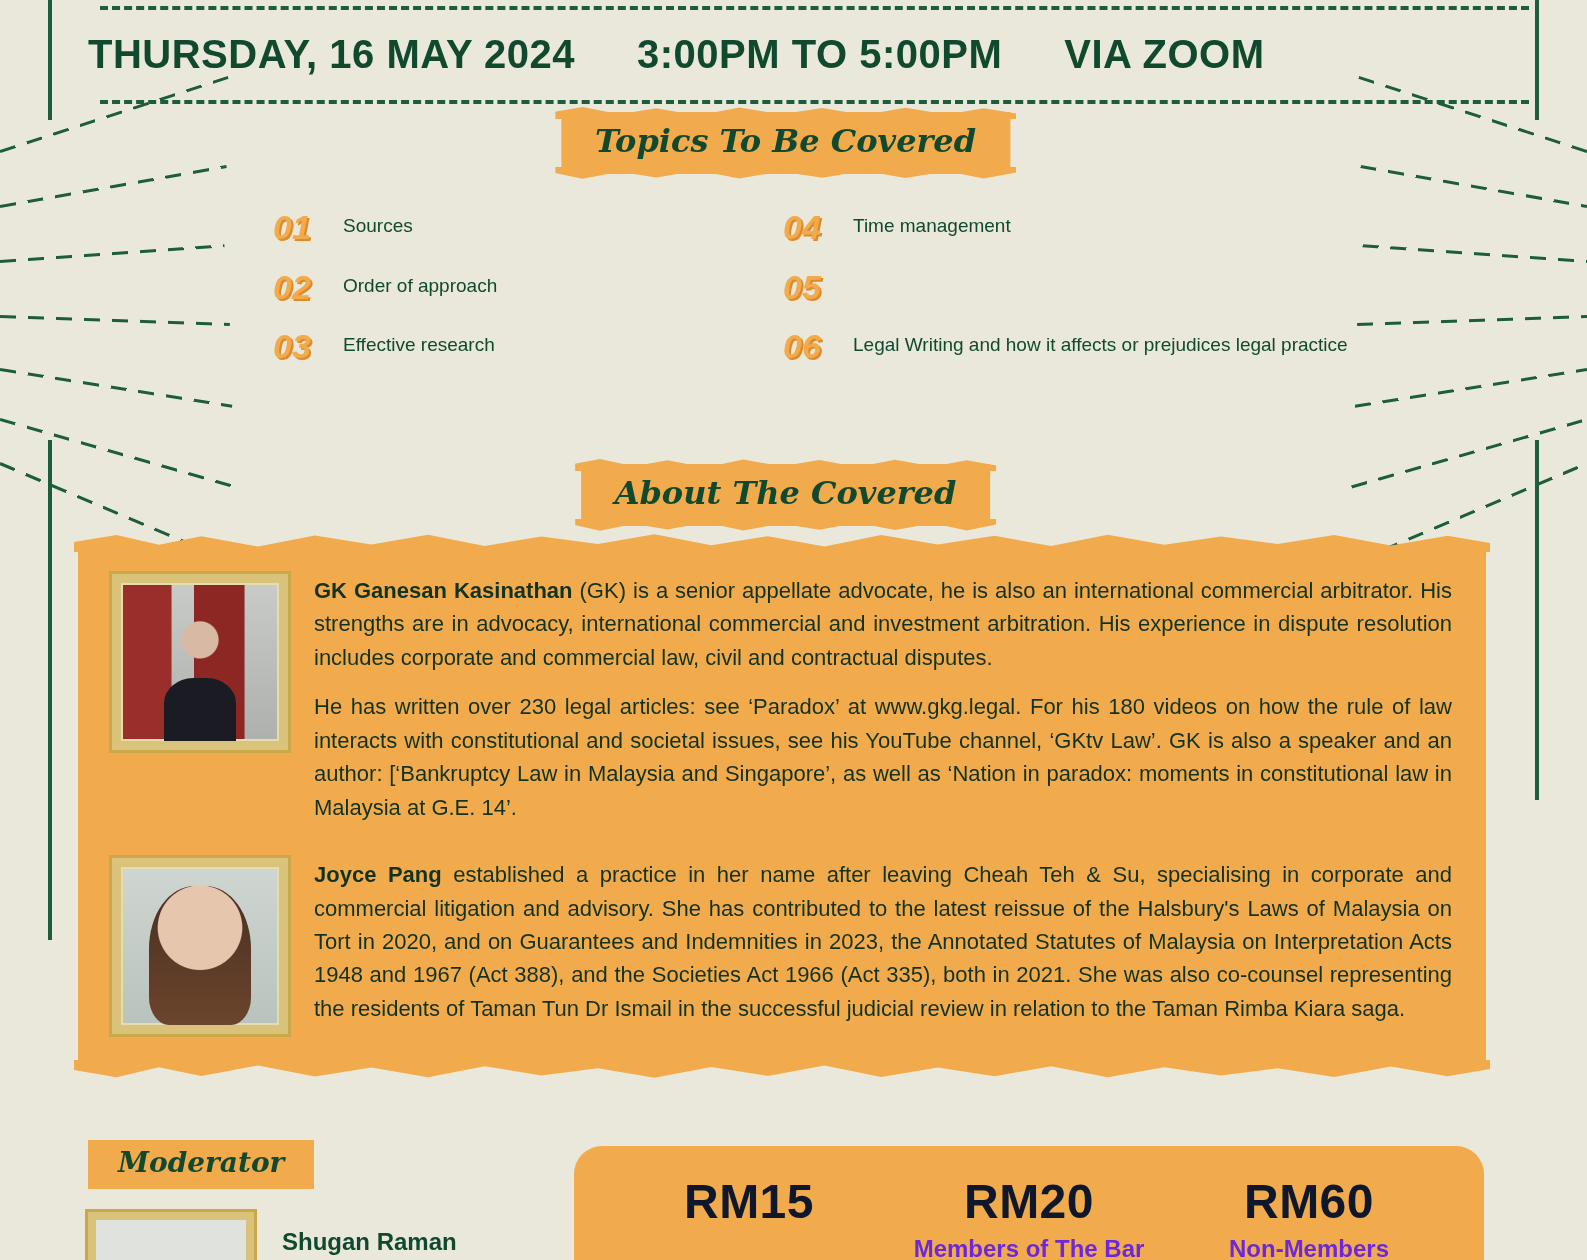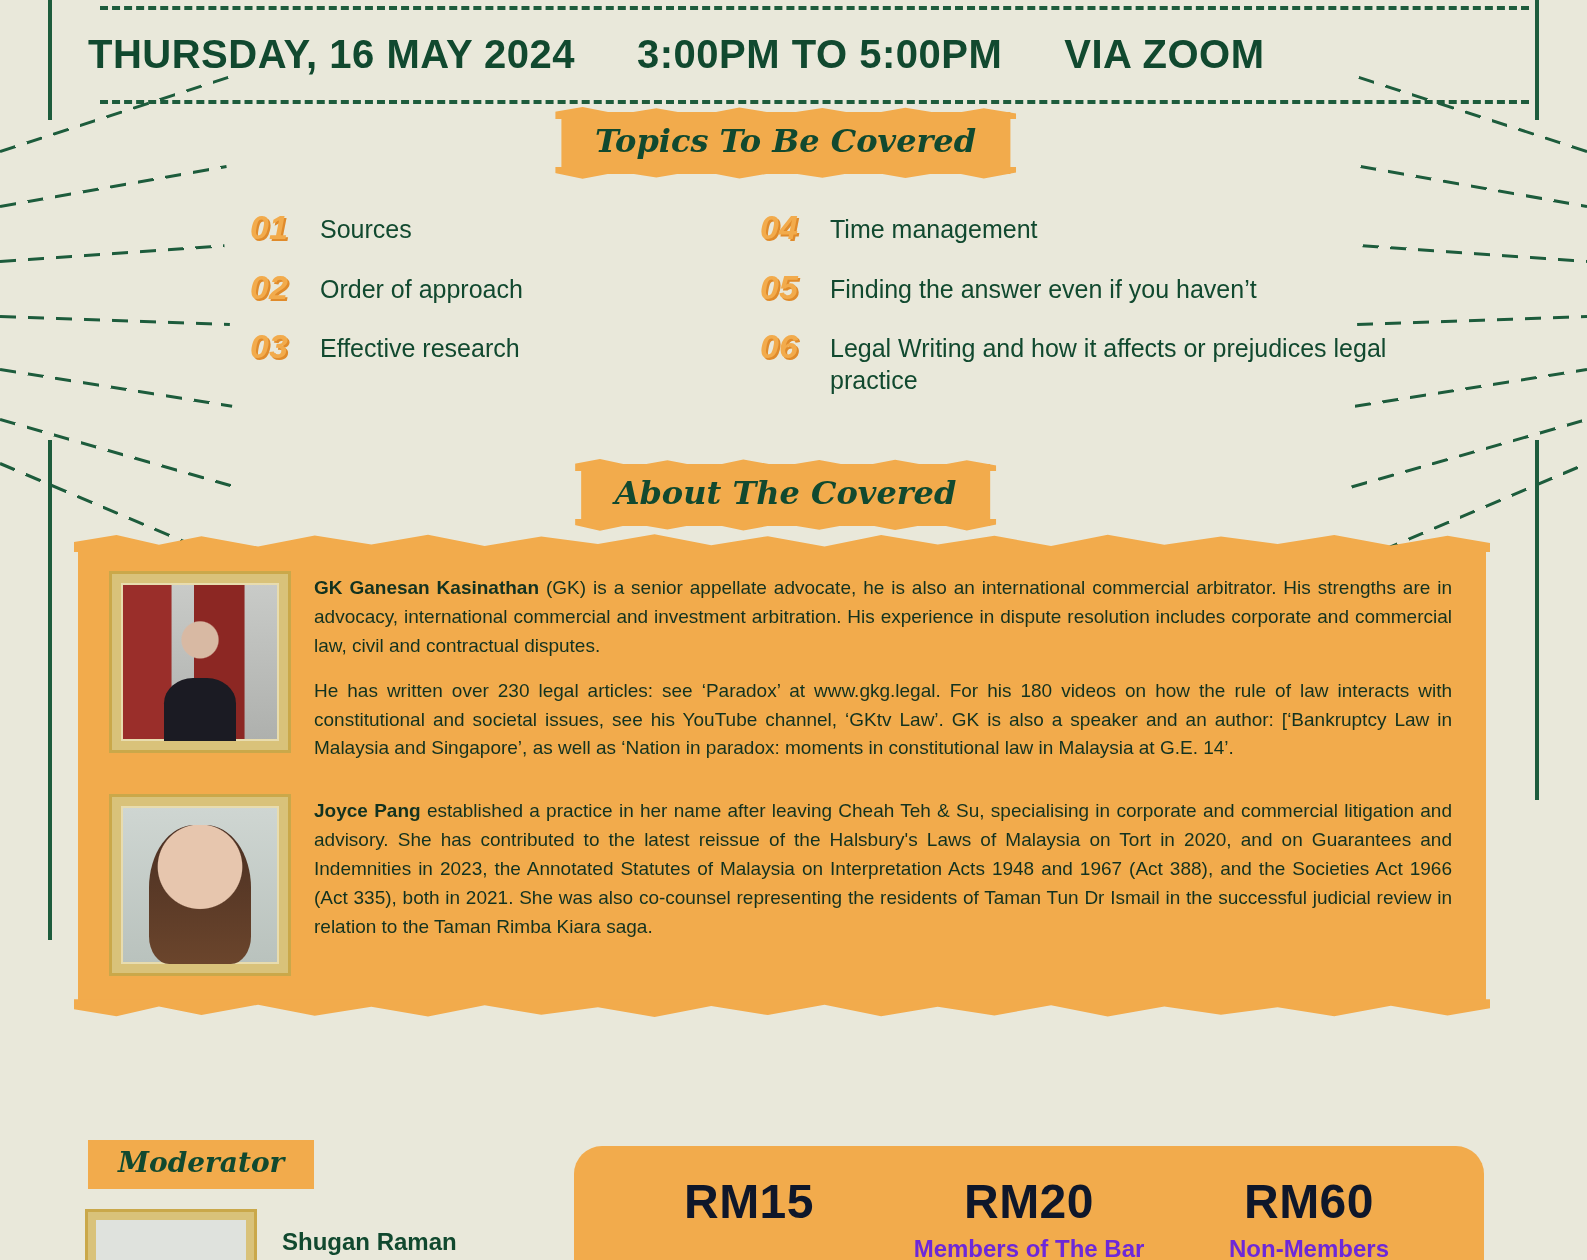--- a/index.html
+++ b/index.html
@@ -116,32 +116,33 @@
     right: 180px;
     display: grid;
     grid-template-columns: 480px 1fr;
     row-gap: 24px;
     column-gap: 30px;
   }
   .topic {
     display: flex;
     align-items: flex-start;
     gap: 16px;
+    margin-left: 23px;
   }
   .topic-num {
     font-size: 34px;
     font-weight: bold;
     font-style: italic;
     color: #f2ab4c;
     text-shadow: 2px 2px 0 #e08b2b;
     min-width: 54px;
     line-height: 1.05;
   }
   .topic-label {
-    font-size: 25px;
+    font-size: 19px;
     color: #11492f;
     line-height: 1.25;
     padding-top: 4px;
   }
 
   
   .speakers-panel {
     position: absolute;
     top: 548px;
     left: 78px;
@@ -215,21 +216,21 @@
     left: 18%;
     right: 18%;
     top: 12%;
     bottom: 0;
     background:
       radial-gradient(circle at 50% 30%, #e7c6ae 0 38%, transparent 39%),
       linear-gradient(#4a2f22, #6b452c);
     border-radius: 45% 45% 20% 20%;
   }
   .speaker-text {
-    font-size: 19px;
+    font-size: 22px;
     line-height: 1.52;
     color: #12321f;
     text-align: justify;
   }
   .speaker-text p { margin: 0 0 16px; }
   .speaker-text p:last-child { margin-bottom: 0; }
   .speaker-text b { font-weight: bold; }
 
   
   .moderator-ribbon {
@@ -343,21 +344,20 @@
   <div class="topic">
     <span class="topic-num">04</span>
     <span class="topic-label">Time management</span>
   </div>
   <div class="topic">
     <span class="topic-num">02</span>
     <span class="topic-label">Order of approach</span>
   </div>
   <div class="topic">
     <span class="topic-num">05</span>
-    <span class="topic-label">Finding the answer even if you haven’t</span>
   </div>
   <div class="topic">
     <span class="topic-num">03</span>
     <span class="topic-label">Effective research</span>
   </div>
   <div class="topic">
     <span class="topic-num">06</span>
     <span class="topic-label">Legal Writing and how it affects or prejudices legal practice</span>
   </div>
 </div>

